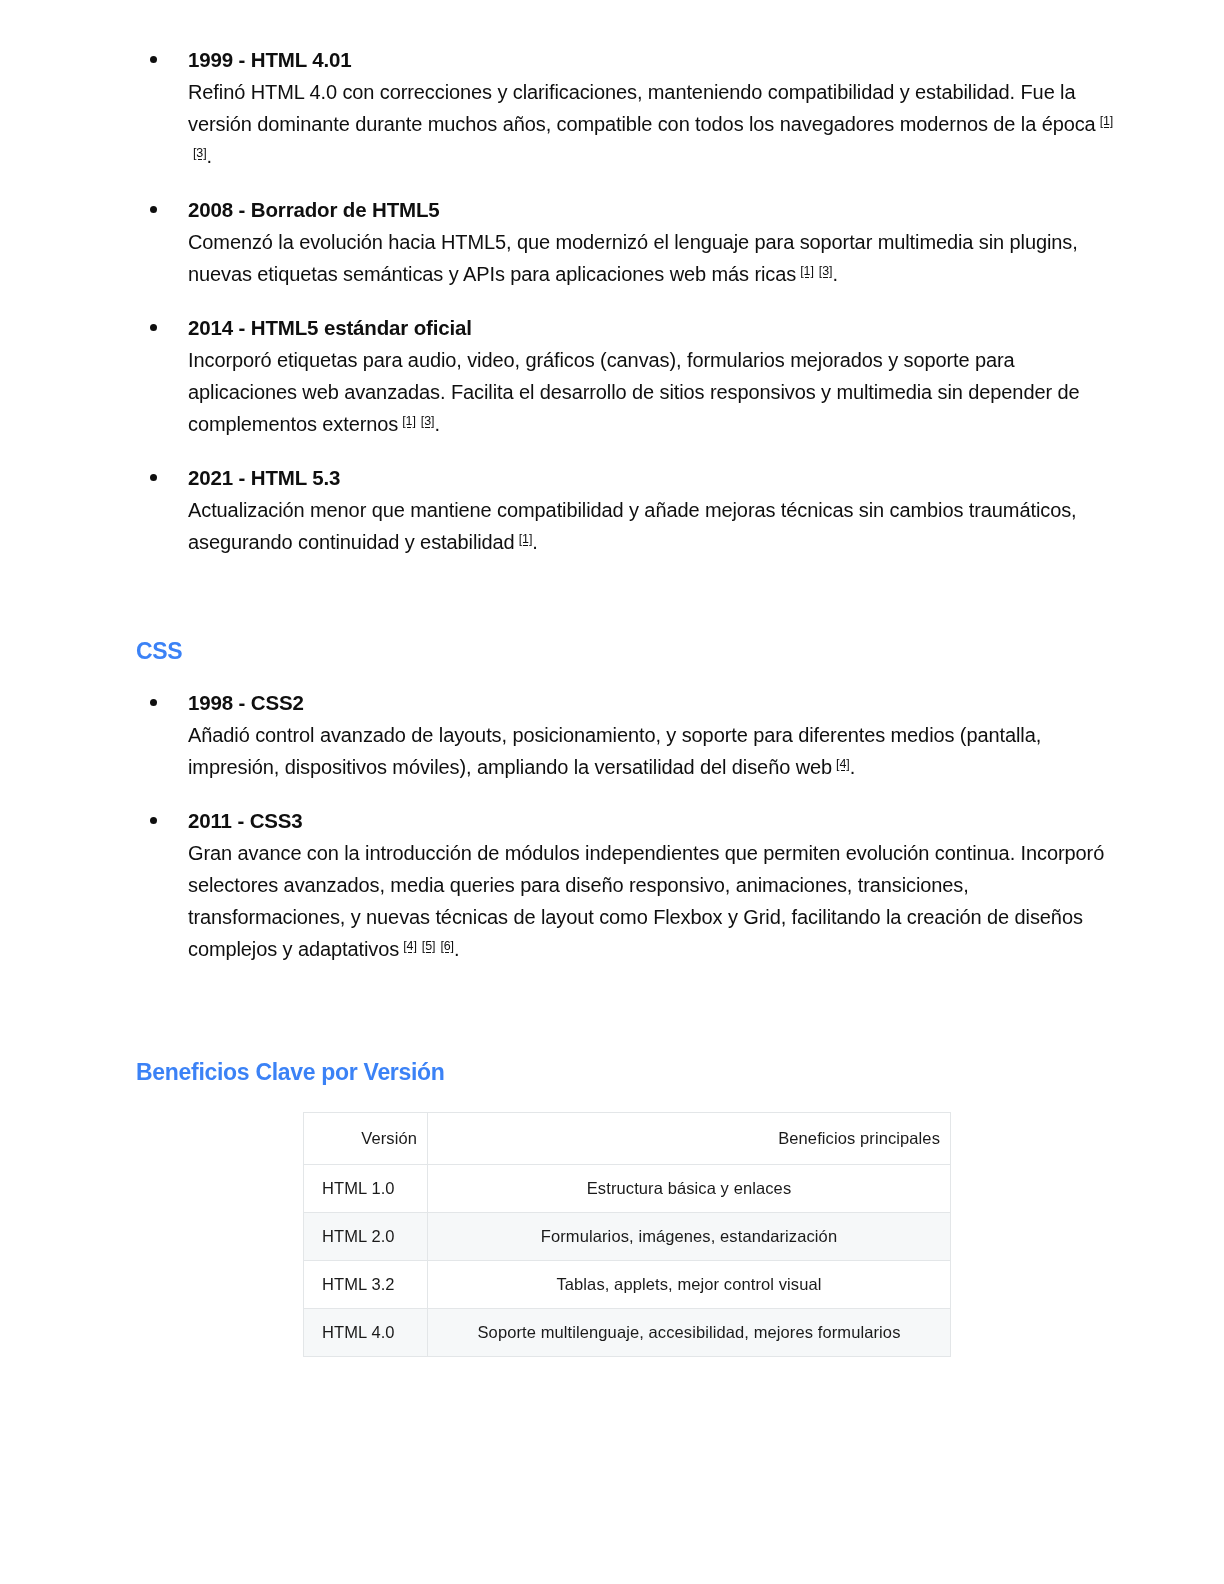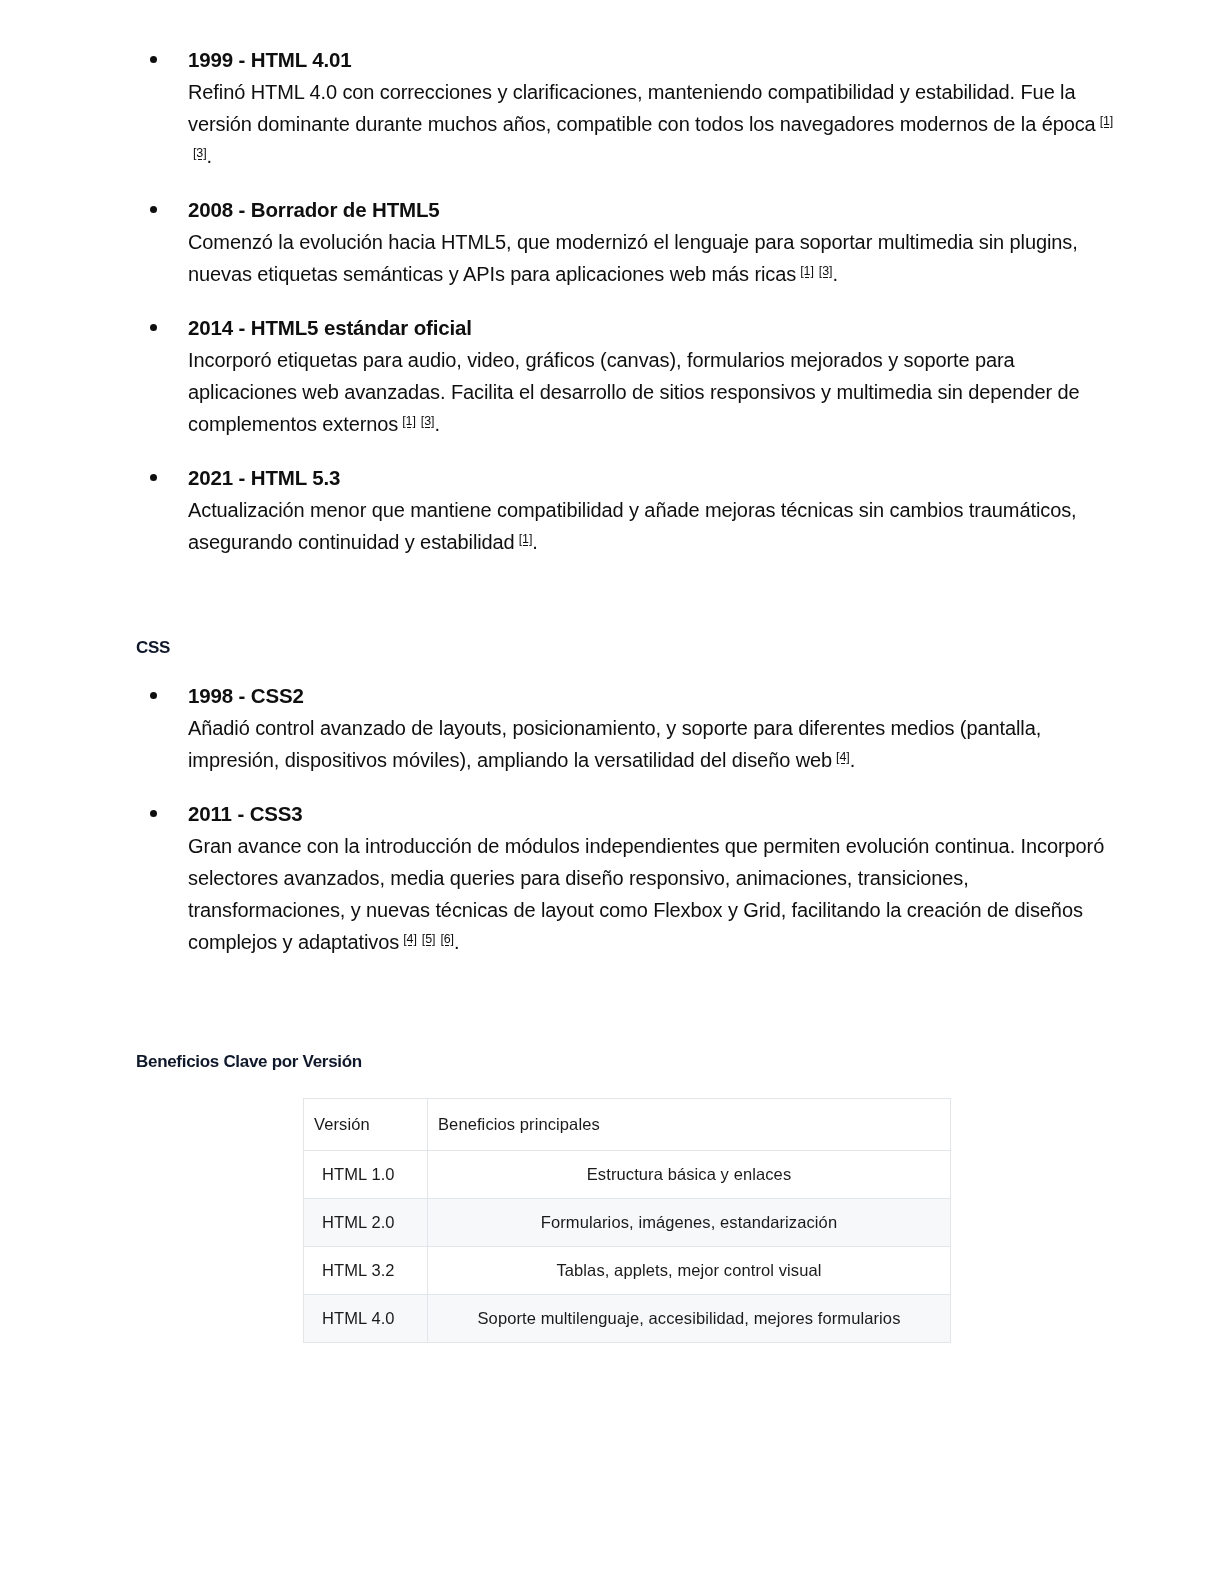--- a/index.html
+++ b/index.html
@@ -70,26 +70,26 @@
     text-decoration: underline;
     text-underline-offset: 1.5px;
     color: #0f0f0f;
     margin-left: 4px;
     cursor: pointer;
   }
   .ref + .ref { margin-left: 5px; }
 
   
   h2.section-heading {
-    font-size: 17px;
+    font-size: 23px;
     font-weight: 700;
     letter-spacing: -0.3px;
     margin: 0;
     padding: 0;
-    color: #0f172a;
+    color: #3b82f6;
   }
   .gap-before-css   { height: 58px; }
   .gap-after-css    { height: 22px; }
   .gap-before-tabh  { height: 72px; }
   .gap-after-tabh   { height: 26px; }
 
   
   .table-wrap {
     display: flex;
     justify-content: center;
@@ -103,21 +103,21 @@
   }
   table.benefits th,
   table.benefits td {
     border: 1px solid #e3e6e8;
     font-weight: 400;
     color: #1a1a1a;
     text-align: center;
   }
   table.benefits th {
     font-size: 16.5px;
-    text-align: left;
+    text-align: right;
     padding: 16px 10px;
     background: #ffffff;
     letter-spacing: 0.1px;
   }
   table.benefits td {
     font-size: 16.5px;
     padding: 14px 18px;
     letter-spacing: 0.1px;
   }
   table.benefits col.c-version { width: 124px; }

